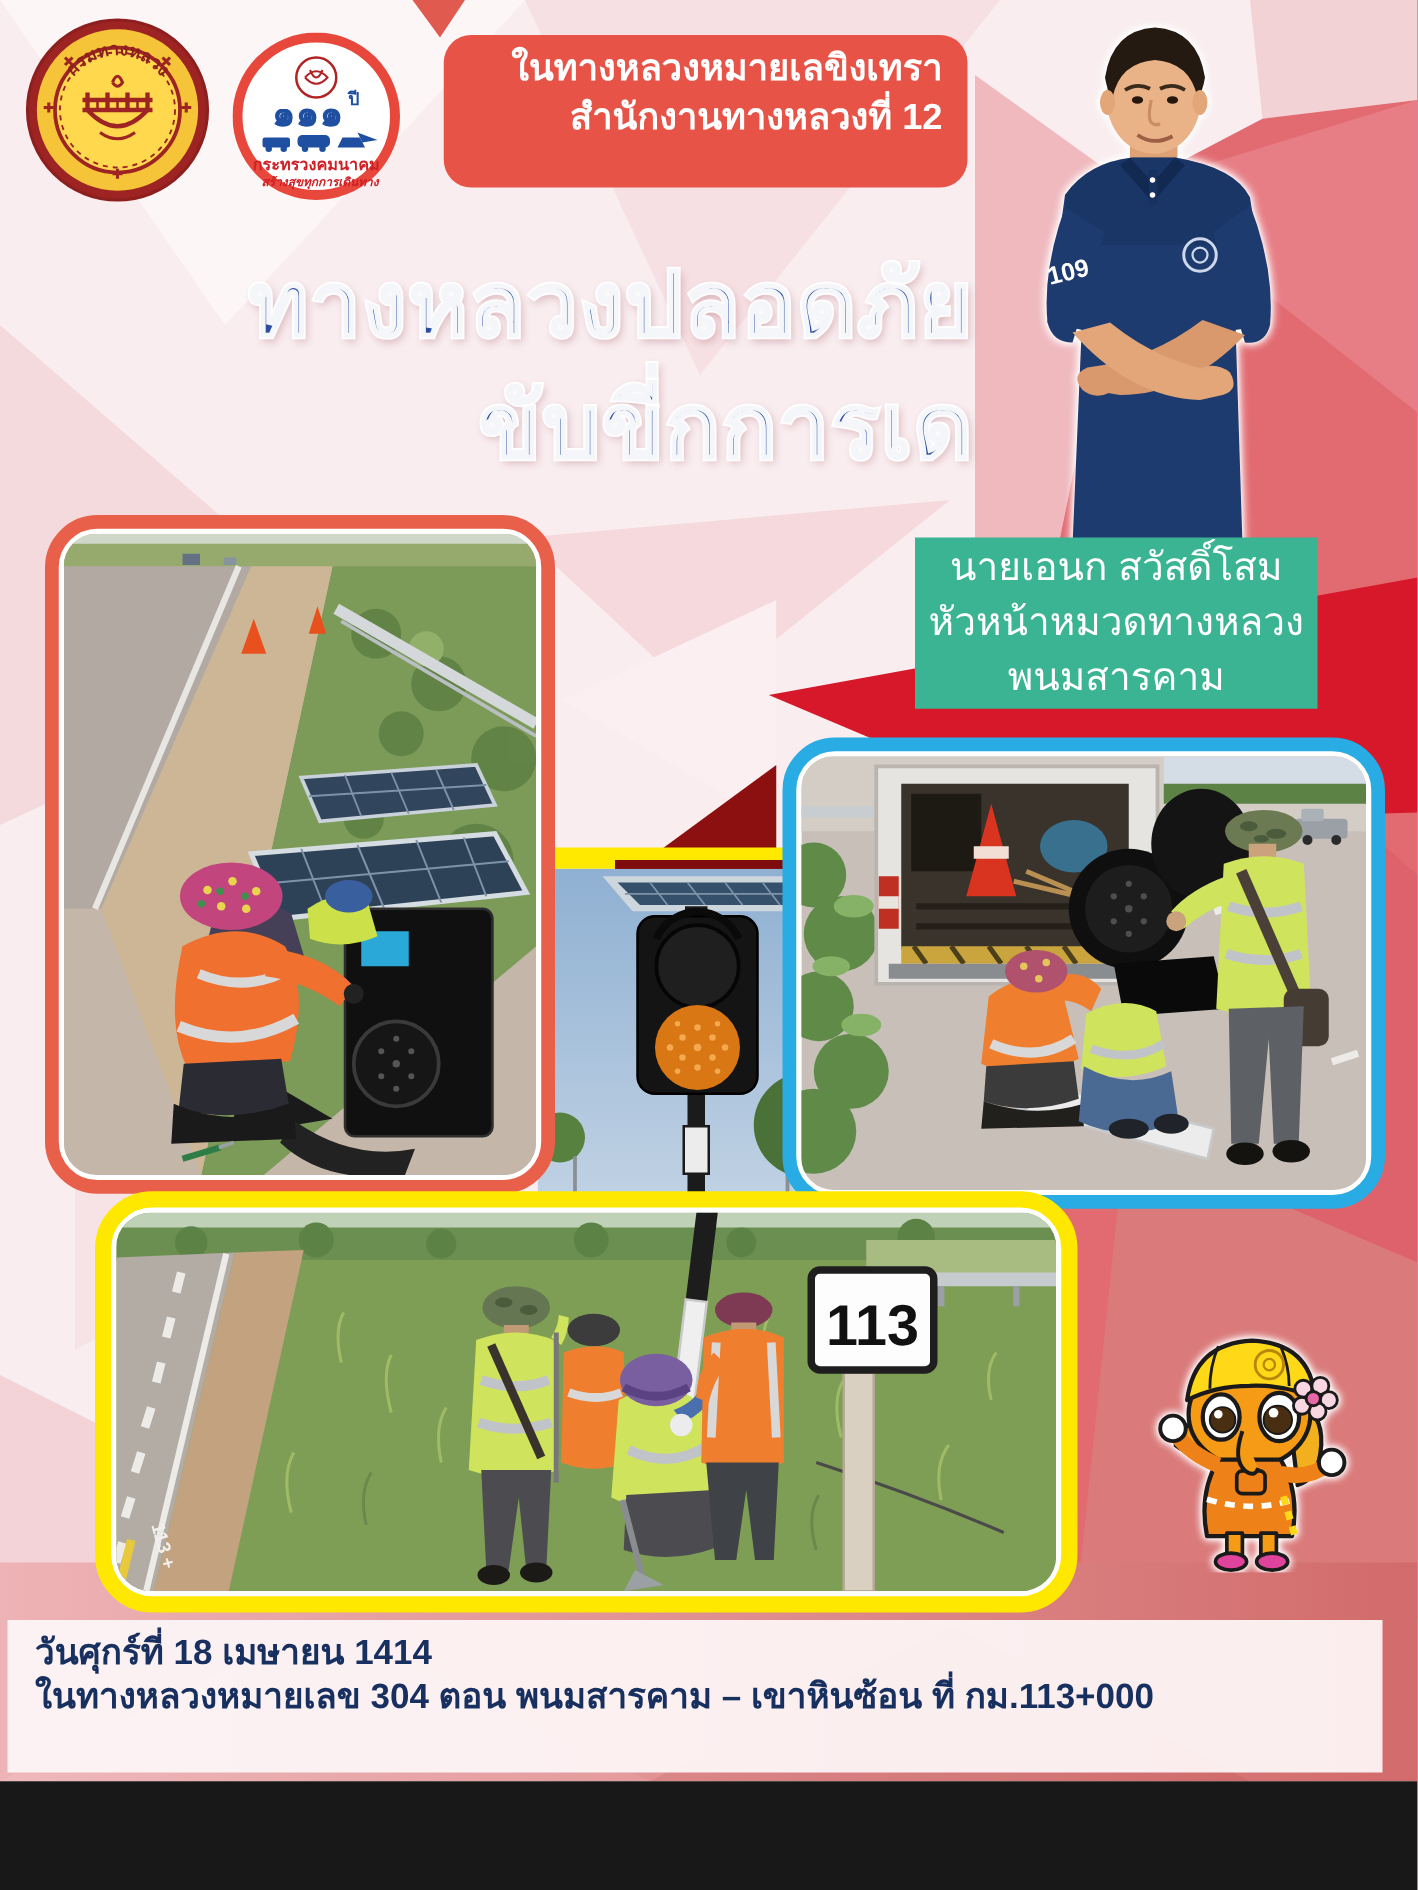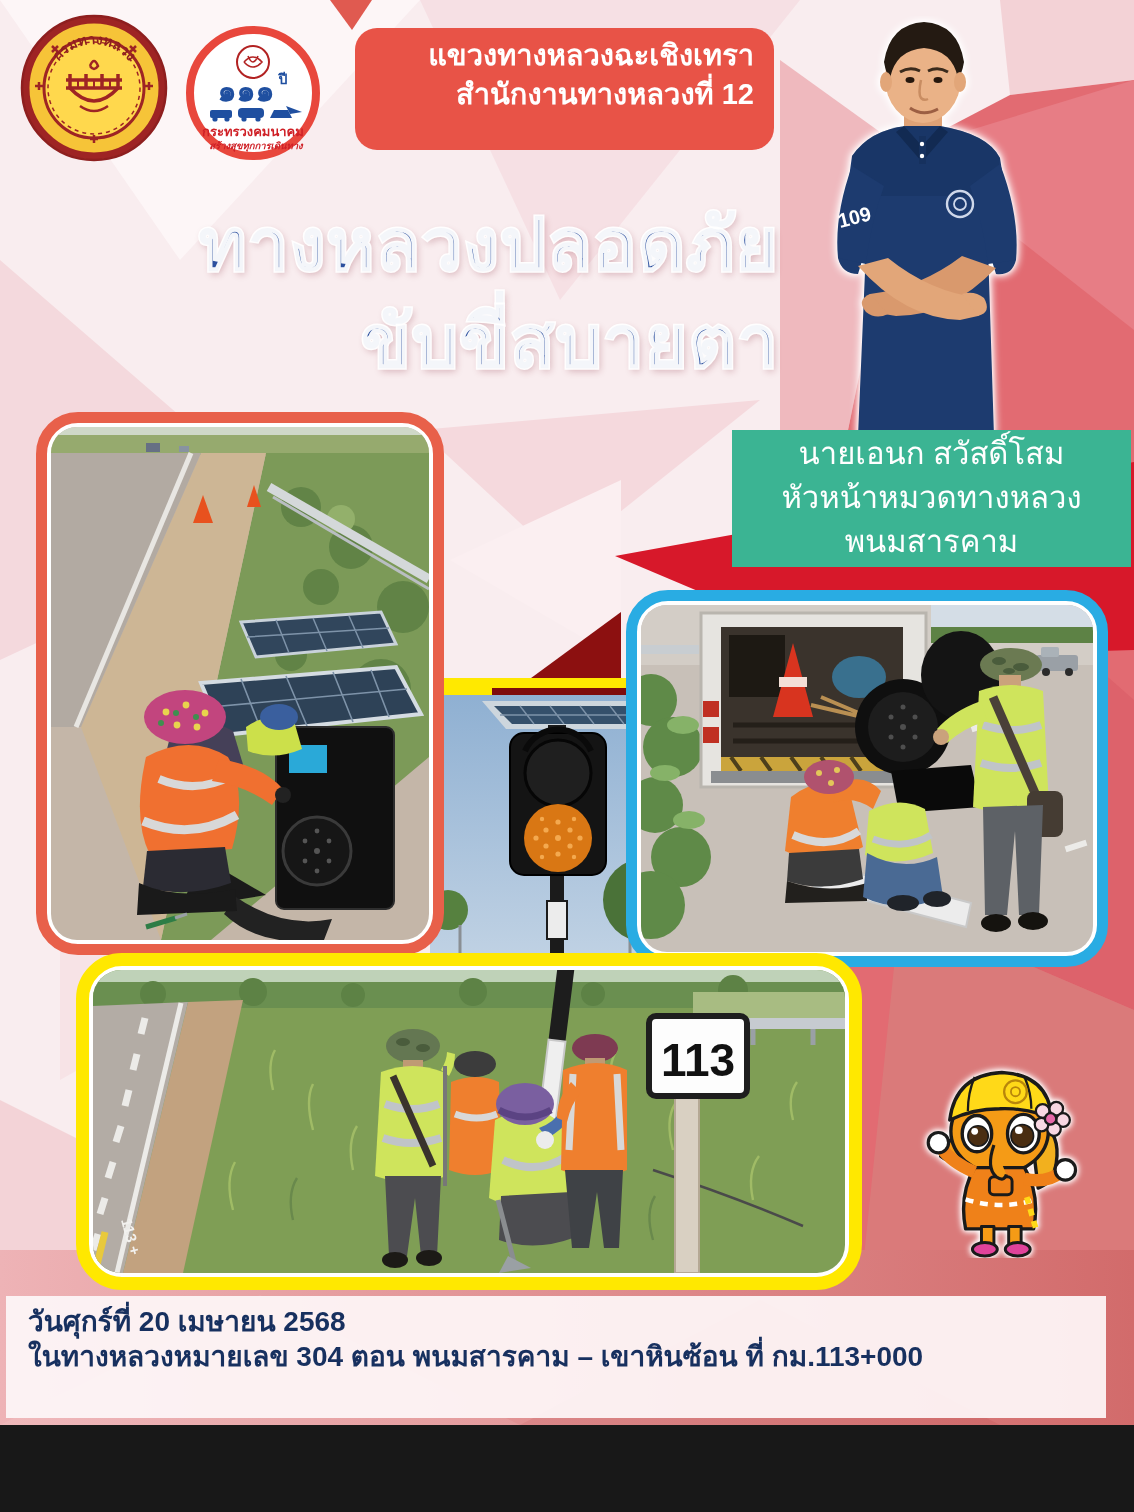--- a/index.html
+++ b/index.html
@@ -15,21 +15,21 @@
   .header-box .l2{font-size:29px;line-height:40px;font-weight:600;}
   .header-box .l3{font-size:24px;line-height:32px;font-weight:500;}
 
   
   .headline{right:355px;top:196px;text-align:right;color:#2b4f9e;font-weight:800;
       font-size:73px;line-height:97px;letter-spacing:1px;
       -webkit-text-stroke:3px rgba(255,255,255,.95);
       text-shadow:2px 3px 7px rgba(130,30,45,.28);}
 
   
-  .officer-box{left:732px;top:430px;width:399px;height:137px;background:#3bb493;color:#fff;
+  .officer-box{left:732px;top:430px;width:322px;height:137px;background:#3bb493;color:#fff;
       text-align:center;font-size:31px;line-height:44px;font-weight:500;padding-top:2px;box-sizing:border-box;}
 
   
   .frame{box-sizing:border-box;background:#fff;padding:4px;}
   .frame-orange{border:11px solid #e8604a;border-radius:42px;}
   .frame-blue{border:11px solid #29ace3;border-radius:42px;}
   .frame-yellow{border:13px solid #ffe800;border-radius:46px;}
   .frame .ph{width:100%;height:100%;overflow:hidden;}
   .frame-orange .ph{border-radius:26px;}
   .frame-blue .ph{border-radius:26px;}
@@ -127,21 +127,21 @@
         <circle cx="58" cy="93" r="2.6"></circle>
         <circle cx="72" cy="93" r="2.6"></circle>
       <polygon points="84,92 106,92 102,84 88,84"></polygon>
       <polygon points="100,80 116,86 104,88"></polygon>
     </g>
     <text x="67" y="110" text-anchor="middle" font-size="13" font-weight="800" fill="#cf2026">กระทรวงคมนาคม</text>
     <text x="70" y="123" text-anchor="middle" font-size="9.5" font-style="italic" font-weight="600" fill="#cf2026">สร้างสุขทุกการเดินทาง</text>
   </svg>
 
   <div class="abs header-box" style="z-index:2">
-    <div class="l1">แขวงทางหลวงฉะเชิงเทรา</div>
+    <div class="l1">ในทางหลวงหมายเลขิงเทรา</div>
     <div class="l2">สำนักงานทางหลวงที่ 12</div>
   </div>
 
   <svg class="abs" style="left:800px;top:16px;z-index:1" width="245" height="420" viewBox="0 0 245 420">
     <g style="filter:drop-shadow(0 0 4px #fff) drop-shadow(0 0 2px #fff)">
 
       <rect x="104" y="96" width="38" height="30" fill="#dfa276"></rect>
 
       <path d="M52,140 Q70,114 106,110 L140,110 Q188,118 200,142 L216,244 Q212,260 196,258 L188,232 L194,420 L58,420 L66,232 L58,258 Q42,258 38,242 Z" fill="#1d3b6f"></path>
       <path d="M52,140 Q70,114 106,110 L140,110 Q188,118 200,142 L196,180 L56,180 Z" fill="#16315e" opacity=".45"></path>
@@ -172,21 +172,21 @@
       <path d="M100,56 q10,-6 20,-1 M128,55 q10,-5 20,1" stroke="#3a2a1c" stroke-width="3" fill="none"></path>
       <ellipse cx="110" cy="64" rx="4.5" ry="3" fill="#26170d"></ellipse>
       <ellipse cx="138" cy="64" rx="4.5" ry="3" fill="#26170d"></ellipse>
       <path d="M121,64 q-3,14 0,18 q3,3 7,1" stroke="#c98d62" stroke-width="2.5" fill="none"></path>
       <path d="M110,92 q13,9 28,1" stroke="#9c5f43" stroke-width="3" fill="none"></path>
     </g>
   </svg>
 
   <div class="abs headline" style="z-index:2">
     <div>ทางหลวงปลอดภัย</div>
-    <div>ขับขี่สบายตา</div>
+    <div>ขับขี่กการเด</div>
   </div>
 
   <div class="abs officer-box" style="z-index:3">
     <div>นายเอนก สวัสดิ์โสม</div>
     <div>หัวหน้าหมวดทางหลวง</div>
     <div>พนมสารคาม</div>
   </div>
 
   <div class="abs" style="left:430px;top:695px;width:256px;height:296px;z-index:1">
     <svg width="256" height="296" viewBox="0 0 256 296">
@@ -551,21 +551,21 @@
           <circle cx="122" cy="44" r="6" fill="#f8d7e2"></circle>
         <circle cx="128" cy="54" r="6" fill="#f8d7e2"></circle>
           <circle cx="120" cy="62" r="6" fill="#f8d7e2"></circle>
         <circle cx="109" cy="58" r="6" fill="#f8d7e2"></circle>
           <circle cx="117" cy="53" r="5" fill="#e667a8"></circle>
       </g>
     </g>
   </svg>
 
   <div class="abs info-box" style="z-index:4">
-    <div>วันศุกร์ที่ 20 เมษายน 2568</div>
+    <div>วันศุกร์ที่ 18 เมษายน 1414</div>
     <div>ในทางหลวงหมายเลข 304 ตอน พนมสารคาม – เขาหินซ้อน ที่ กม.113+000</div>
   </div>
 
   <div class="abs footer" style="z-index:5">
     
     
     
     
     
     

